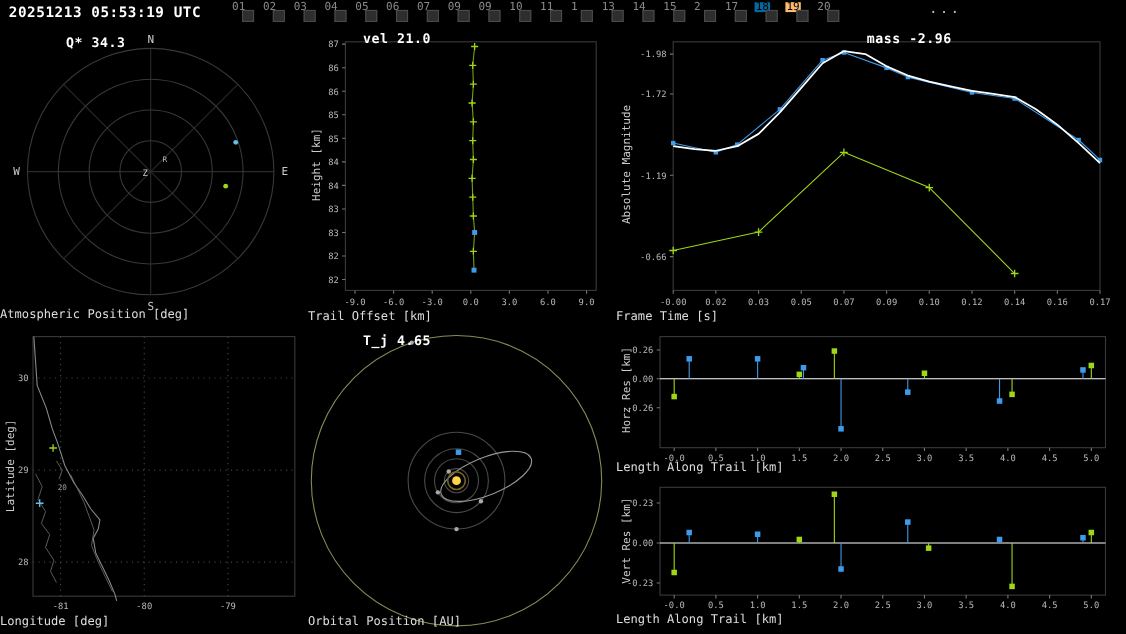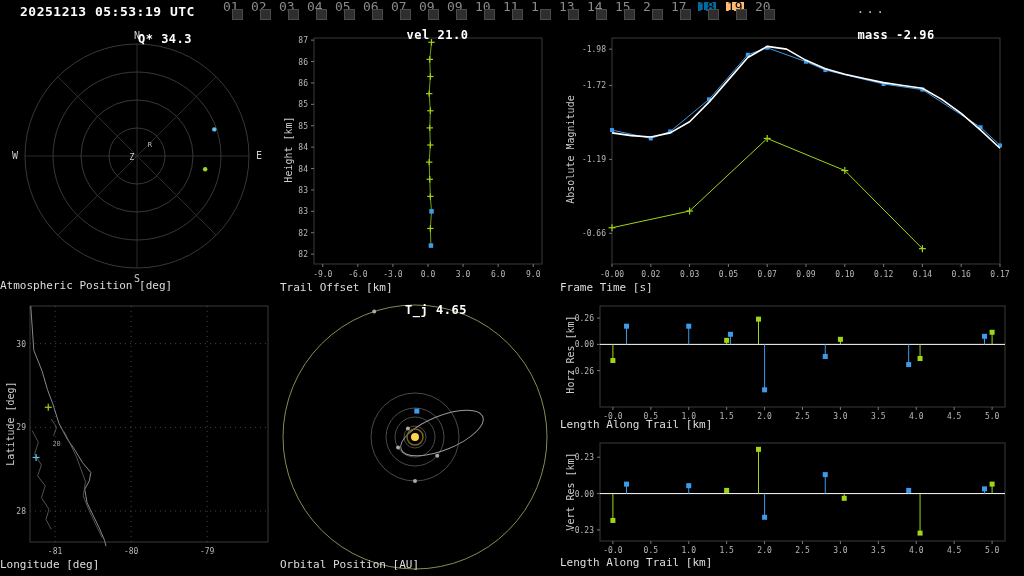--- a/index.html
+++ b/index.html
@@ -1,25 +1,25 @@
 <!DOCTYPE html>
 <html><head>
 <meta charset="utf-8">
 <style>
   *{margin:0;padding:0;box-sizing:border-box}
   html,body{width:1024px;height:576px;background:#000;overflow:hidden}
   body{font-family:"DejaVu Sans Mono",monospace;color:#ddd;position:relative}
-  .readout{position:absolute;font-weight:bold;color:#fff;font-size:12px;text-align:center;letter-spacing:0.5px}
+  .readout{position:absolute;font-weight:bold;color:#fff;font-size:12px;text-align:left;letter-spacing:0.5px}
   .caption{position:absolute;font-size:11px;color:#ddd;}
   .rot{position:absolute;font-size:10px;color:#ccc;text-align:center;white-space:nowrap;transform:rotate(-90deg);transform-origin:center}
-  #topbar{position:absolute;top:0;left:12px;width:884px;height:24px}
+  #topbar{position:absolute;top:0;left:0;width:884px;height:24px}
   #timestamp{position:absolute;left:8px;top:4px;font-size:13px;font-weight:bold;color:#fff;letter-spacing:0.5px}
   #frames{position:absolute;left:210px;top:2px;display:flex}
   .frame{width:28px;height:22px;position:relative;cursor:pointer}
-  .fnum{position:absolute;left:0;top:0;font-size:13px;line-height:9px;color:#8a8a8a;padding:0 1px}
+  .fnum{position:absolute;left:0;top:0;font-size:10px;line-height:9px;color:#8a8a8a;padding:0 1px}
   .fnum.sel-green{background:#0369a1;color:#000}
   .fnum.sel-blue{background:#fdba74;color:#000}
   .fbox{position:absolute;left:10px;top:7px;width:11px;height:11px;background:#2e2e2e;border:1px solid #4a4a4a}
   #menu-dots{position:absolute;right:10px;top:1px;color:#bbb;font-size:13px;letter-spacing:2px;cursor:pointer}
   svg{position:absolute;display:block}
   text{font-family:"DejaVu Sans Mono",monospace}
 </style>
 </head>
 <body>
 

